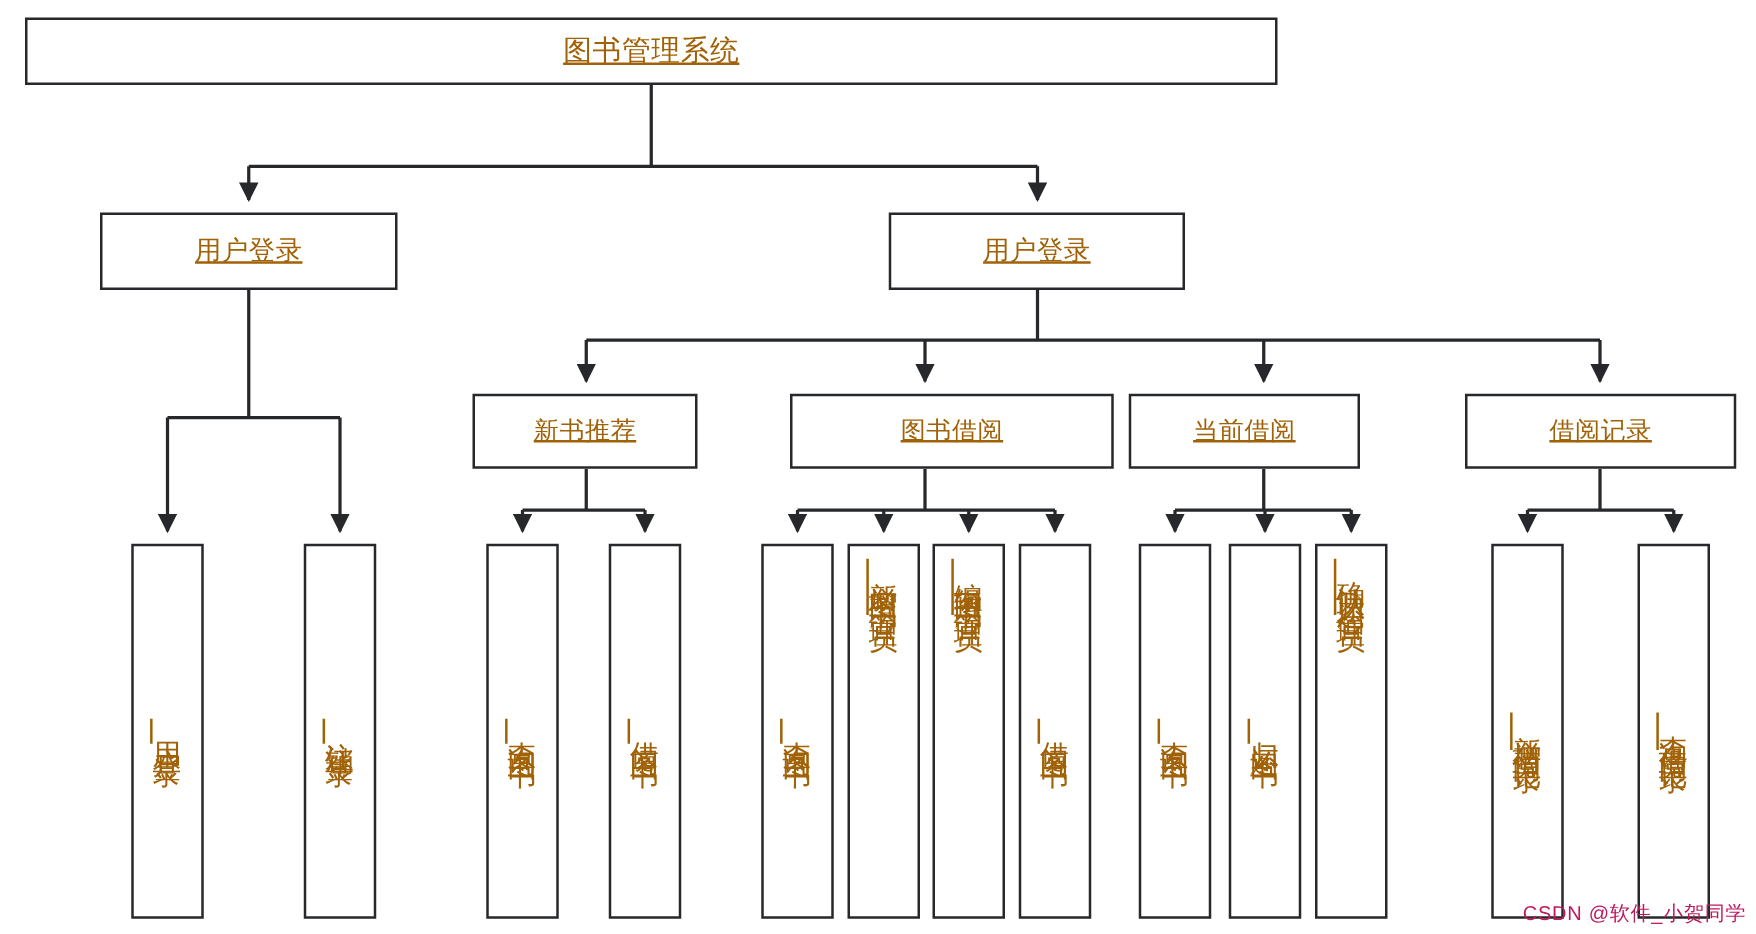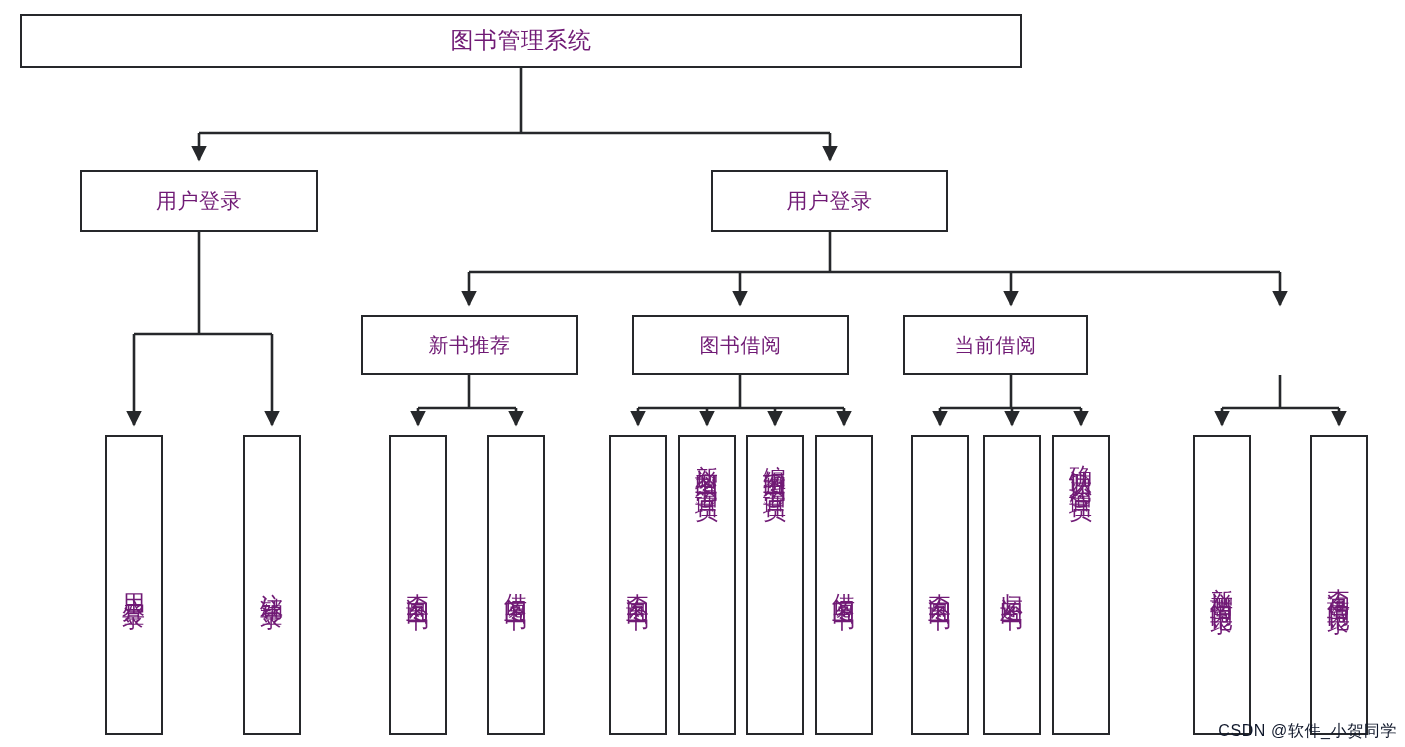--- a/index.html
+++ b/index.html
@@ -26,21 +26,22 @@
     pointer-events: none;
   }
   .node {
     position: absolute;
     box-sizing: border-box;
     border: 2.5px solid #26282b;
     background: #ffffff;
     display: flex;
     align-items: center;
     justify-content: center;
-    color: #701a75;
+    color: #a16207;
+    text-decoration: underline;
   }
   .node .lbl {
     display: block;
     text-align: center;
     line-height: 1.12;
     letter-spacing: 0.5px;
   }
   
   .node.h1 .lbl { font-size: 23px; }
   .node.h2 .lbl { font-size: 21px; }
@@ -61,21 +62,21 @@
   }
   .node.leaf.centered {
     align-items: center;
     padding-top: 0;
   }
   .watermark {
     position: absolute;
     right: 8px;
     bottom: 5px;
     font-size: 16px;
-    color: #0f172a;
+    color: #be185d;
     letter-spacing: 0.6px;
     white-space: nowrap;
   }
 </style>
 </head>
 <body>
 
 <div id="canvas">
 
   <svg class="wires" viewBox="0 0 1405 747" xmlns="http://www.w3.org/2000/svg">
@@ -134,29 +135,32 @@
     <span class="lbl">图书管理系统</span>
   </div>
 
   <div class="node h2" style="left:80px; top:170px; width:238px; height:62px;">
     <span class="lbl">用户登录</span>
   </div>
   <div class="node h2" style="left:711px; top:170px; width:237px; height:62px;">
     <span class="lbl">用户登录</span>
   </div>
 
-  <div class="node h3" style="left:361px; top:315px; width:217px; height:60px;">
+  <div class="node h3" style="left:378px; top:315px; width:180px; height:60px;">
     <span class="lbl">新书推荐</span>
   </div>
-  <div class="node h3" style="left:632px; top:315px; width:217px; height:60px;">
+  <div class="node h3" style="left:632px; top:315px; width:259px; height:60px;">
     <span class="lbl">图书借阅</span>
   </div>
   <div class="node h3" style="left:903px; top:315px; width:185px; height:60px;">
     <span class="lbl">当前借阅</span>
   </div>
+  <div class="node h3" style="left:1172px; top:315px; width:217px; height:60px;">
+    <span class="lbl">借阅记录</span>
+  </div>
 
   <div class="node leaf centered" style="left:105px; top:435px; width:58px; height:300px;">
     <span class="lbl">用户登录</span>
   </div>
   <div class="node leaf centered" style="left:243px; top:435px; width:58px; height:300px;">
     <span class="lbl">注销登录</span>
   </div>
   <div class="node leaf centered" style="left:389px; top:435px; width:58px; height:300px;">
     <span class="lbl">查询图书</span>
   </div>

